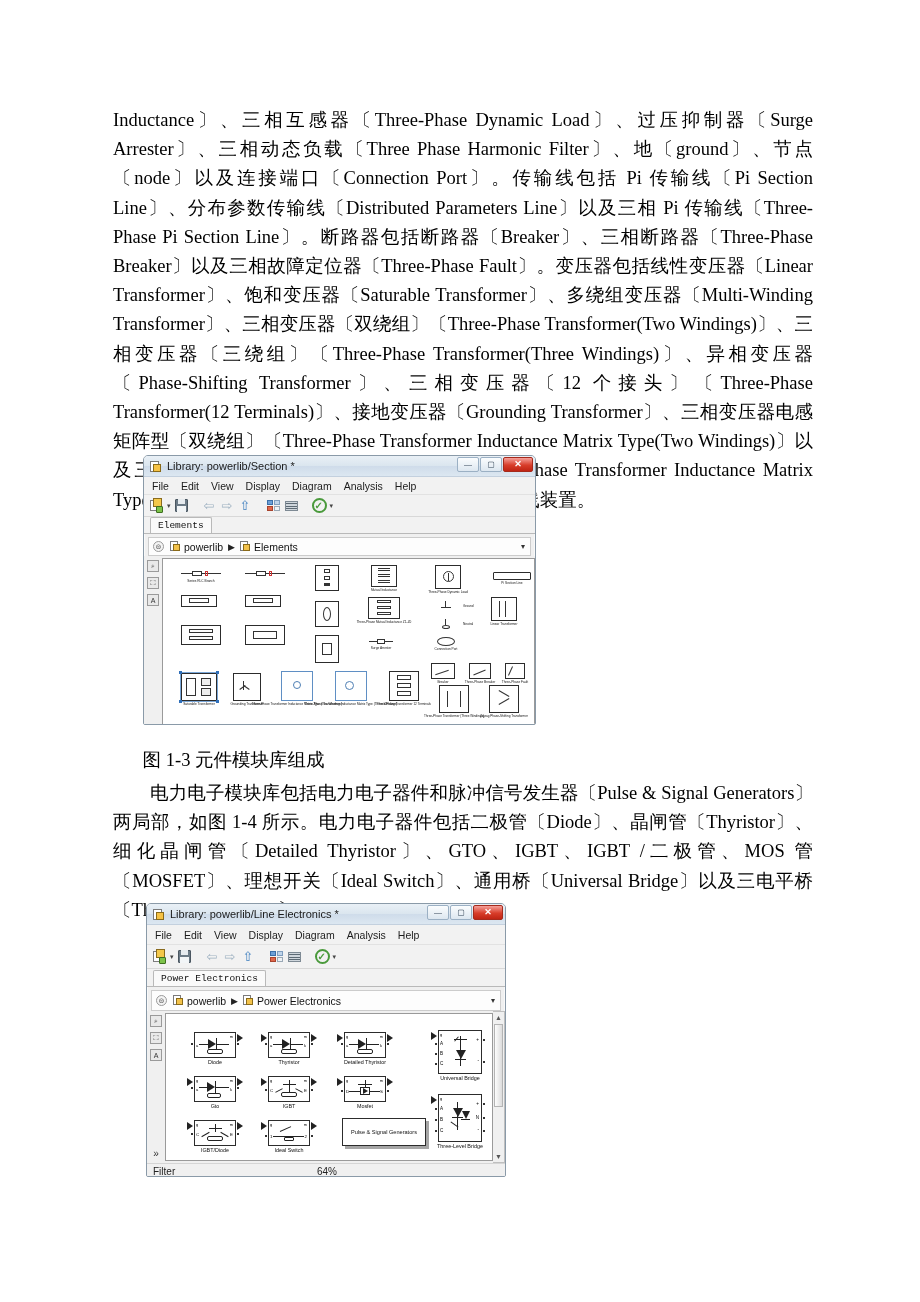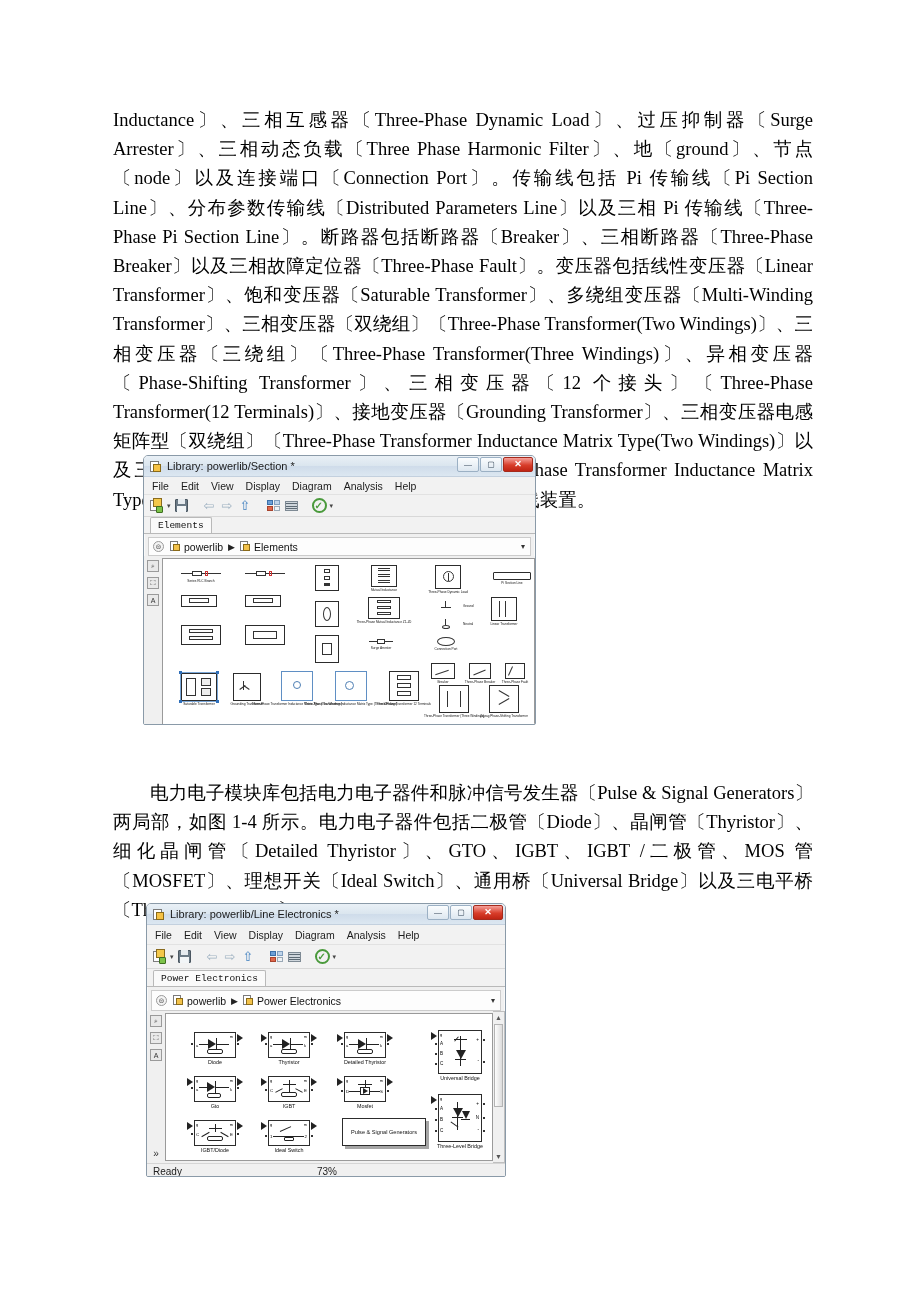--- a/index.html
+++ b/index.html
@@ -467,20 +467,23 @@
           <div style="position:absolute;left:9px;top:8px;width:12px;height:1px;background:#333;transform:rotate(30deg);"></div>
           <div style="position:absolute;left:9px;top:16px;width:12px;height:1px;background:#333;transform:rotate(-30deg);"></div>
           <div class="lbl" style="font-size:3.1px;">Zigzag Phase-Shifting Transformer</div>
         </div>
 
       </div>
     </div>
 
   </div>
 
+  <div class="textblock" id="caption1">
+    <p style="text-indent:1.6em;">图 1-3 元件模块库组成</p>
+  </div>
 
   <div class="textblock" id="para2">
     <p class="indent">电力电子模块库包括电力电子器件和脉冲信号发生器〔Pulse &amp; Signal Generators〕两局部，如图 1-4 所示。电力电子器件包括二极管〔Diode〕、晶闸管〔Thyristor〕、细化晶闸管〔Detailed Thyristor〕、GTO、IGBT、IGBT /二极管、MOS 管〔MOSFET〕、理想开关〔Ideal Switch〕、通用桥〔Universal Bridge〕以及三电平桥〔Three-Level Bridge〕。</p>
   </div>
 
   <div class="sl-window" id="win2" style="left:146px; top:903px; width:360px; height:274px;">
 
     <div class="sl-titlebar">
       <div class="sl-titleicon">
         <div class="pg"></div>
@@ -768,18 +771,18 @@
       </div>
 
       <div class="sl-vscroll">
         <div class="sbtn">▲</div>
         <div class="thumb"></div>
         <div class="sbtn" style="position:absolute;bottom:0;left:0;right:0;">▼</div>
       </div>
     </div>
 
     <div class="sl-status" style="position:relative;">
-      <div class="st-ready">Ready</div>
-      <div class="st-zoom">73%</div>
+      <div class="st-ready">Filter</div>
+      <div class="st-zoom">64%</div>
     </div>
   </div>
 
 </div>
 
 </body></html>

